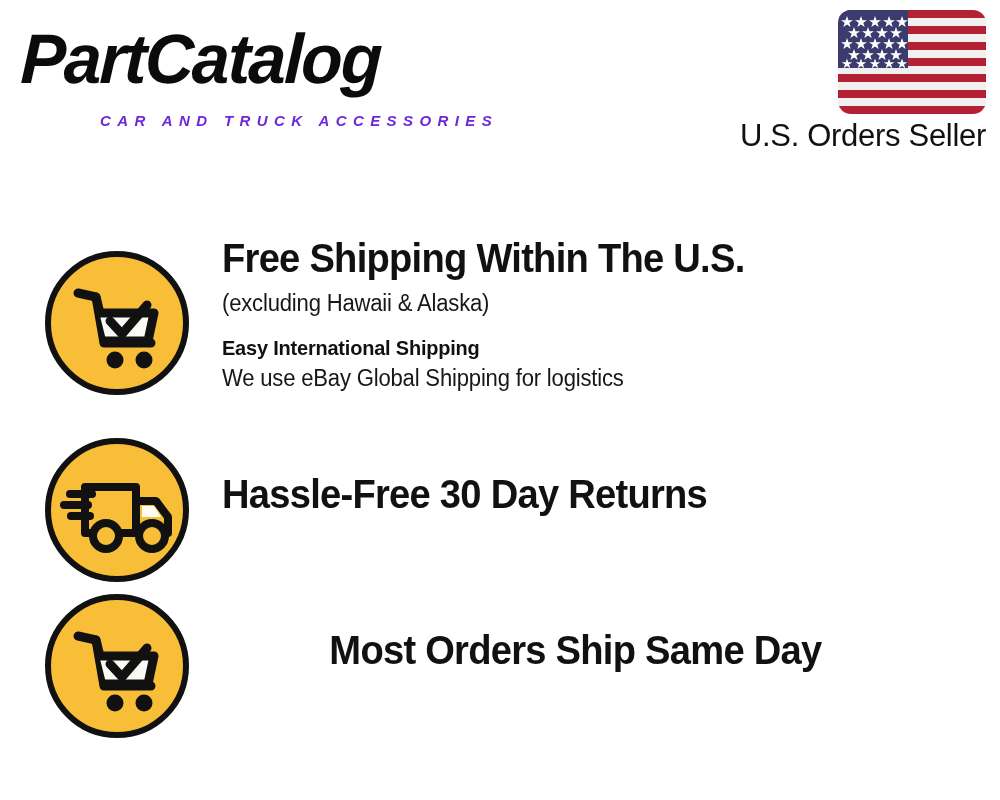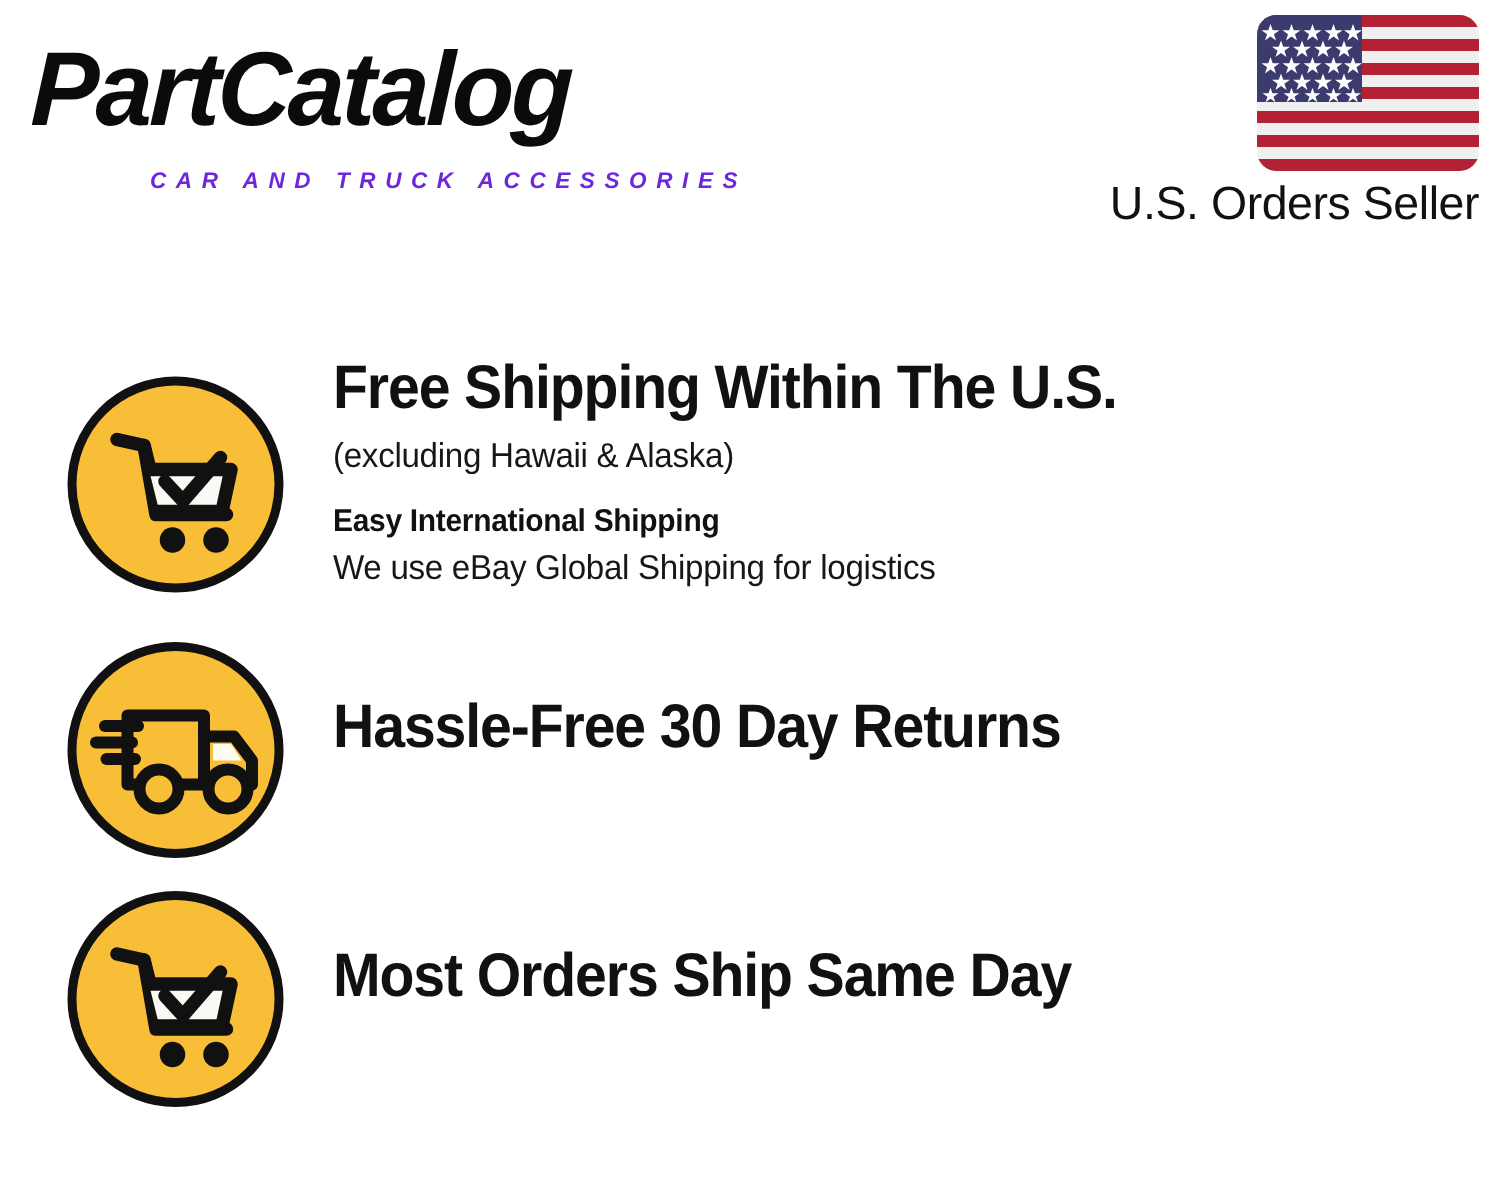--- a/index.html
+++ b/index.html
@@ -96,21 +96,21 @@
     left: 0;
     width: 818px;
     height: 540px;
   }
   .feature-row {
     position: absolute;
     left: 0;
     width: 1000px;
   }
   .feature-row.row-1 { top: 0px;   height: 190px; }
-  .feature-row.row-2 { top: 184px; height: 160px; }
+  .feature-row.row-2 { top: 194px; height: 160px; }
   .feature-row.row-3 { top: 350px; height: 160px; }
 
   .feature-icon {
     position: absolute;
     left: 44px;
     width: 146px;
     height: 146px;
   }
   .feature-row.row-1 .feature-icon { top: 22px; }
   .feature-row.row-2 .feature-icon { top: 15px; }
@@ -118,21 +118,21 @@
 
   .icon-svg { display: block; width: 146px; height: 146px; }
 
   .feature-text {
     position: absolute;
     left: 222px;
     width: 760px;
   }
   .feature-row.row-1 .feature-text { top: 6px; }
   .feature-row.row-2 .feature-text { top: 48px; }
-  .feature-row.row-3 .feature-text { top: 48px; }
+  .feature-row.row-3 .feature-text { top: 48px; text-align: center; }
 
   .f-title {
     font-family: "Liberation Sans", sans-serif;
     font-weight: 700;
     font-size: 41px;
     line-height: 48px;
     letter-spacing: -0.8px;
     color: #111111;
     transform: scaleX(0.93);
     transform-origin: left center;

